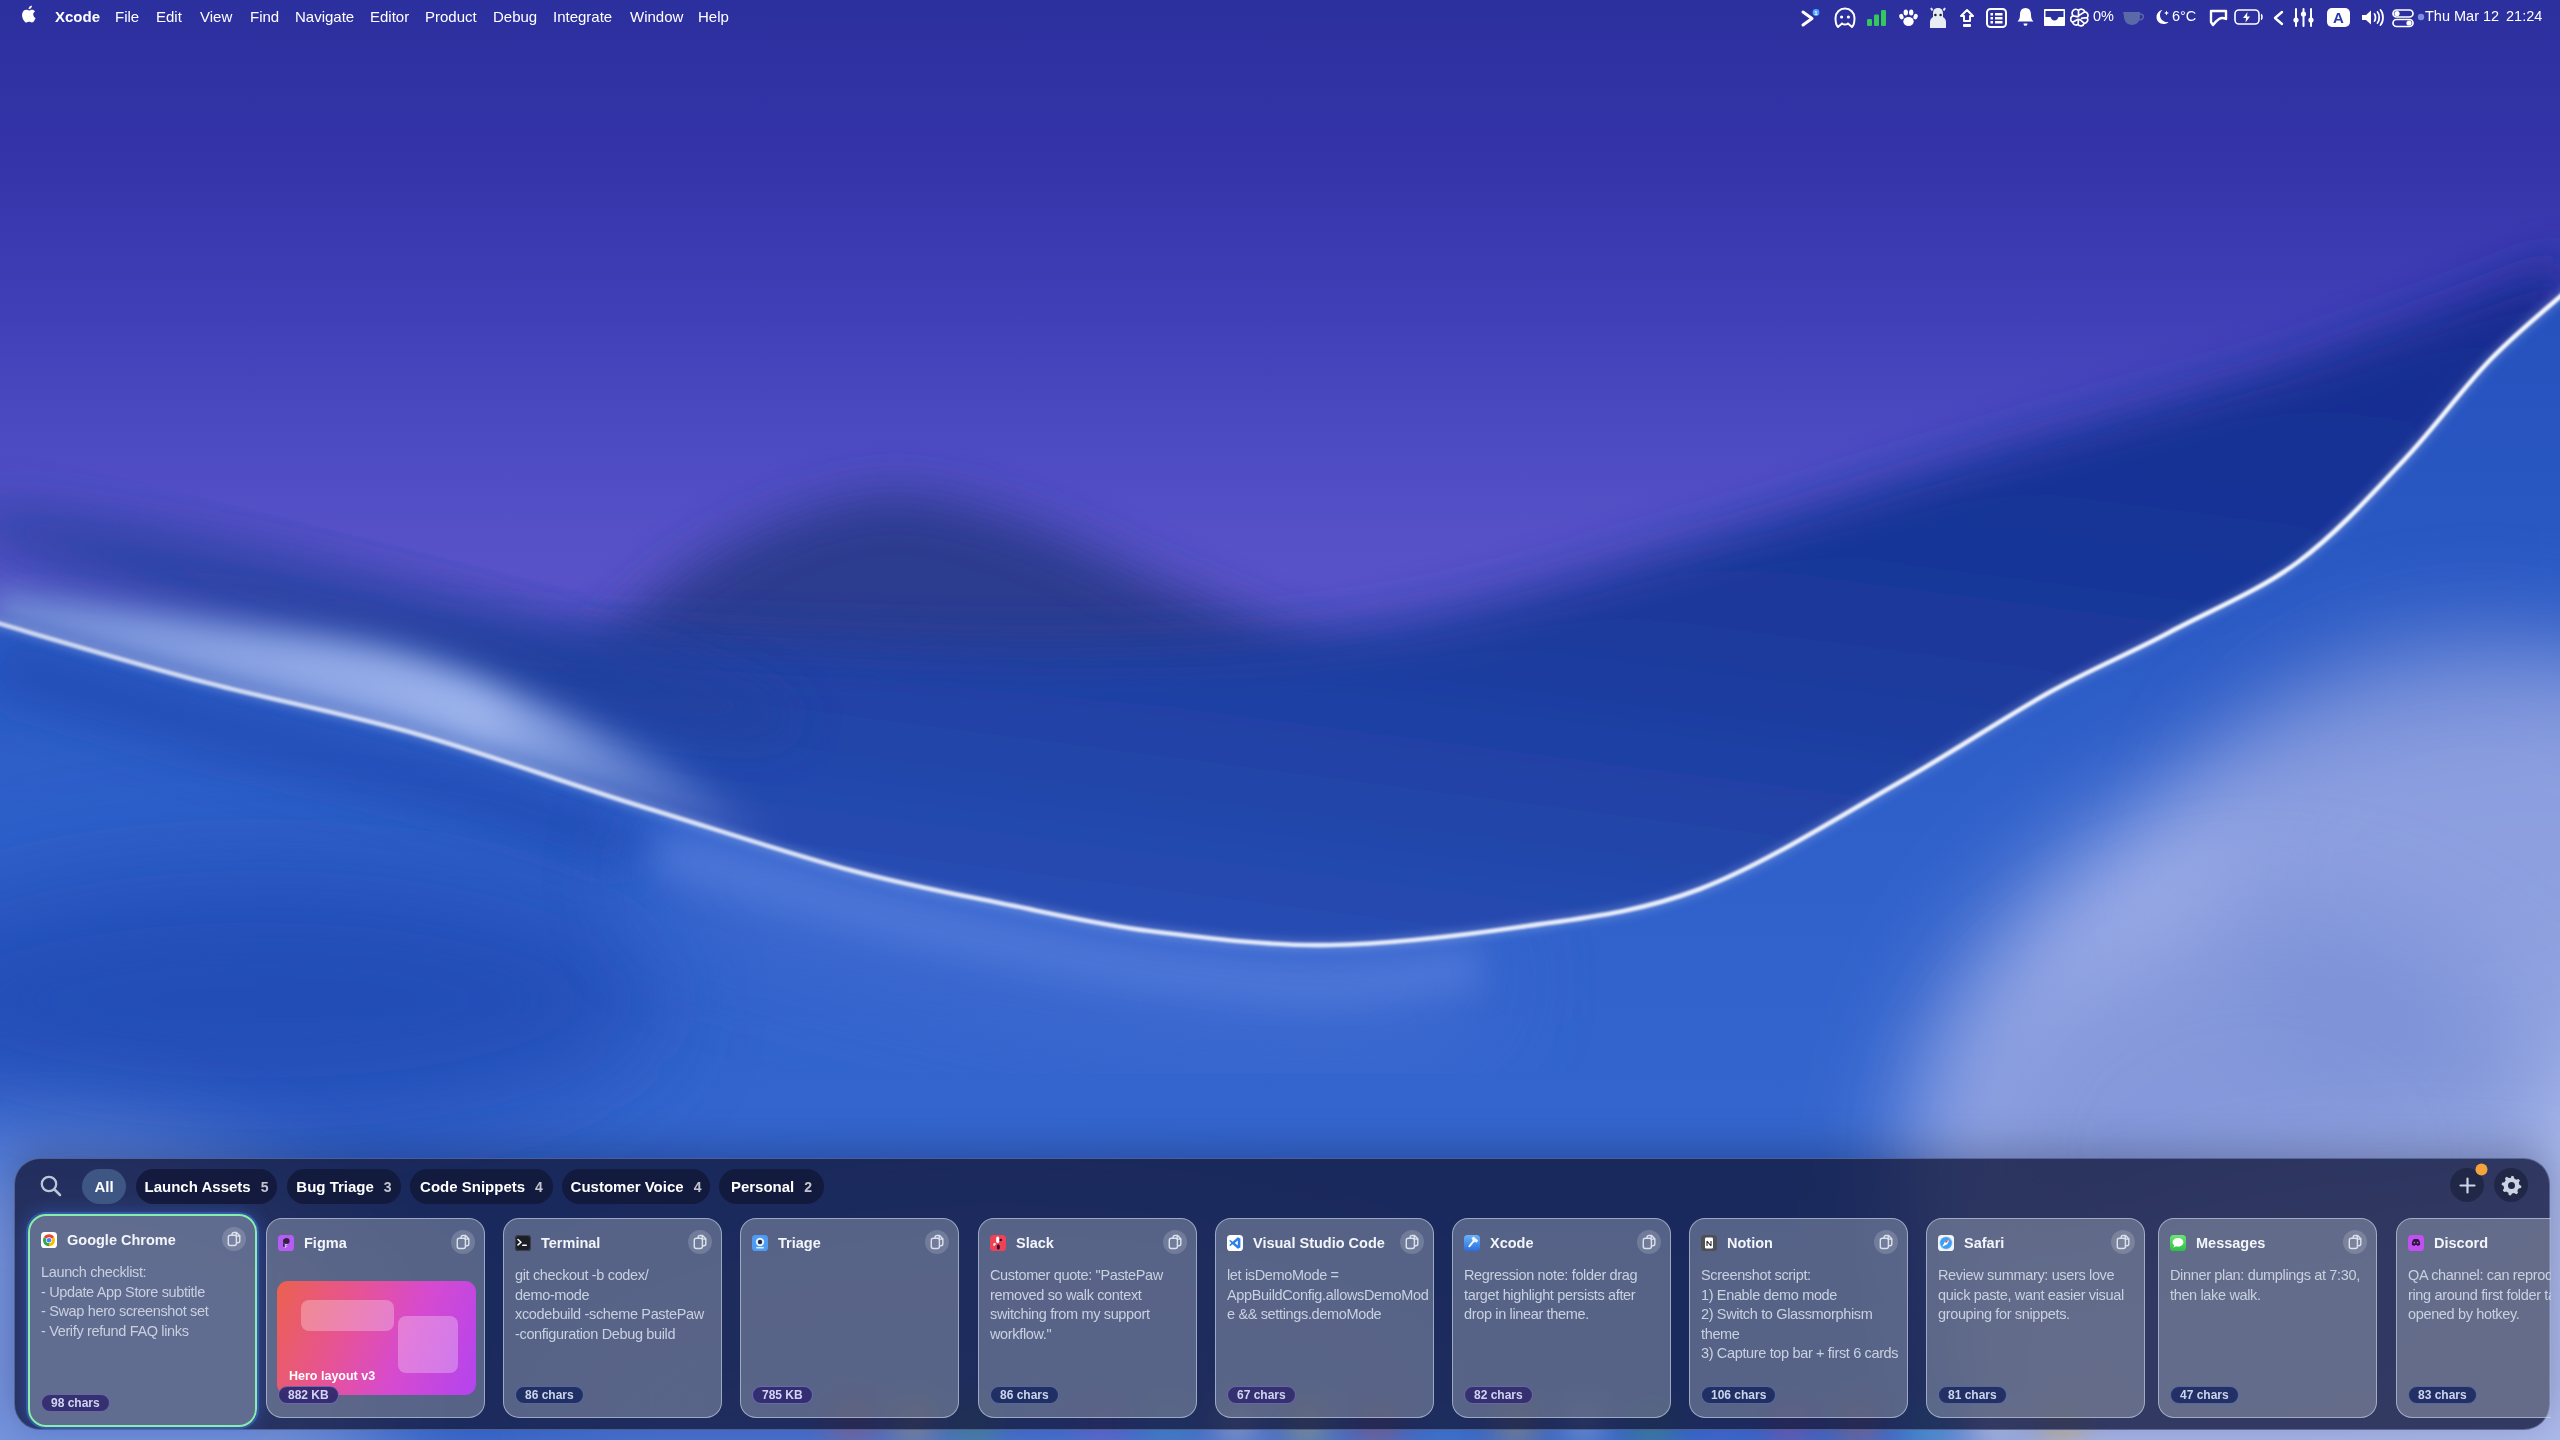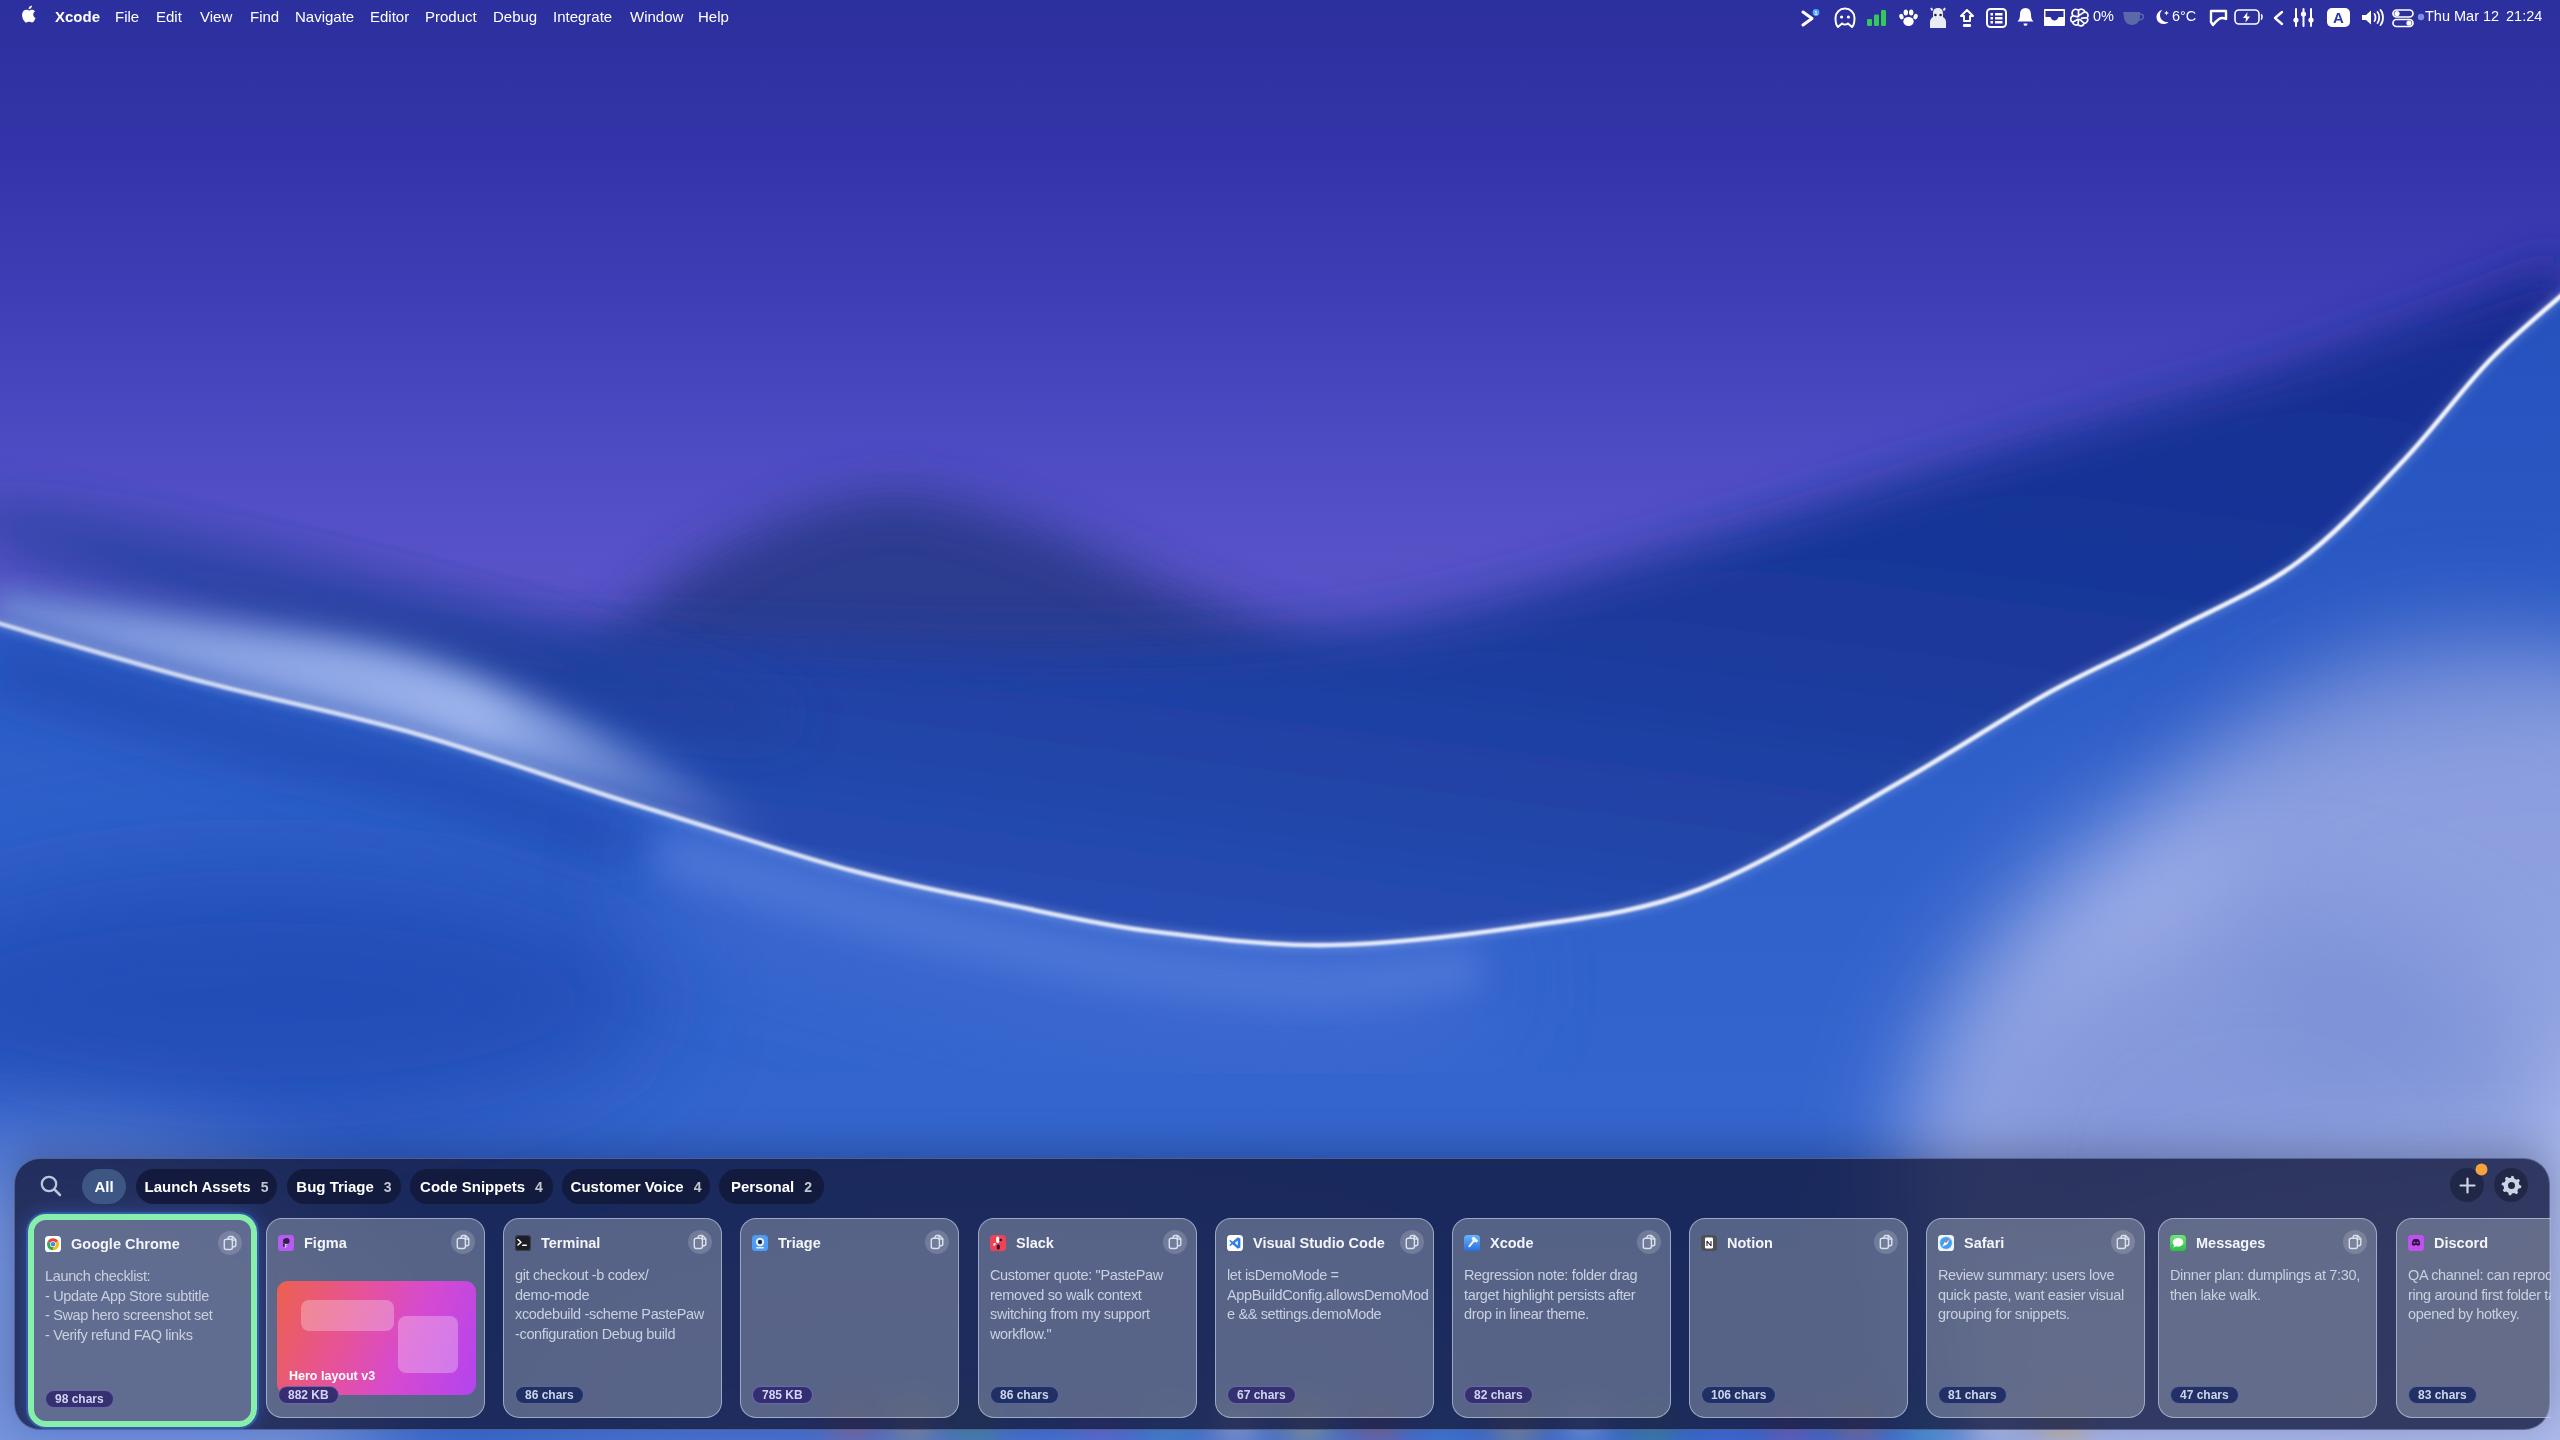--- a/index.html
+++ b/index.html
@@ -284,21 +284,21 @@
 <div class="rbtn" style="left:2494px;">
       <svg width="21" height="21" viewBox="0 0 21 21">
         <path fill="#ccd4e4" d="M10.5,0.8 L12.6,1.2 L13.2,3.6 C13.9,3.85 14.55,4.2 15.1,4.65 L17.45,3.9 L18.9,5.6 L17.7,7.75 C18,8.4 18.2,9.1 18.3,9.85 L20.4,11 L20,13.1 L17.6,13.6 C17.3,14.3 16.9,14.95 16.4,15.5 L17,17.9 L15.2,19.2 L13.15,17.9 C12.5,18.2 11.75,18.35 11,18.4 L9.8,20.5 L7.7,20 L7.3,17.6 C6.6,17.3 5.95,16.9 5.4,16.4 L3.05,17 L1.8,15.2 L3.1,13.15 C2.85,12.5 2.7,11.75 2.65,11 L0.55,9.8 L1,7.7 L3.4,7.3 C3.7,6.6 4.1,5.95 4.6,5.4 L4,3.05 L5.8,1.8 L7.85,3.1 C8.5,2.85 9.25,2.7 10,2.65 Z M10.5,7 A3.5,3.5 0 1 0 10.5,14 A3.5,3.5 0 1 0 10.5,7 Z" fill-rule="evenodd"></path>
       </svg>
     </div>
 <svg style="position:absolute; left:2475px; top:1163px; z-index:6" width="13" height="13" viewBox="0 0 13 13">
       <circle cx="6.5" cy="6.5" r="6" fill="#f5a33b"></circle>
     </svg>
 
 <div id="cards">
-      <div class="card sel" style="left:28px; top:1214px; width:229px; height:213px; background:rgba(172,184,204,0.44); border:6px solid #86efac; box-shadow:0 0 0 2px rgba(80,140,250,0.35), 0 0 18px rgba(64,120,250,0.45); border-radius:18px;">
+      <div class="card sel" style="left:28px; top:1214px; width:229px; height:213px; background:rgba(172,184,204,0.44); border:2px solid #86efac; box-shadow:0 0 0 2px rgba(80,140,250,0.35), 0 0 18px rgba(64,120,250,0.45); border-radius:18px;">
         <div class="hd">
           <span class="appic"><svg width="16" height="16" viewBox="0 0 16 16">
               <rect width="16" height="16" rx="3.6" fill="#fff"></rect>
               <g transform="translate(8,8.2)">
                 <path d="M0,0 L-5.196,-3 A6,6 0 0 1 5.196,-3 Z" fill="#ea4335"></path>
                 <path d="M0,0 L-5.196,-3 A6,6 0 0 1 5.196,-3 Z" fill="#34a853" transform="rotate(240)"></path>
                 <path d="M0,0 L-5.196,-3 A6,6 0 0 1 5.196,-3 Z" fill="#fbbc05" transform="rotate(120)"></path>
                 <circle r="2.9" fill="#fff"></circle>
                 <circle r="2.25" fill="#4285f4"></circle>
               </g>
@@ -446,20 +446,21 @@
               <path d="M6,6 L6,11 M6,6 L10,11 M10,6 L10,11" stroke="#2b2b30" stroke-width="1.1" fill="none"></path>
             </svg></span>
           <span class="ttl">Notion</span>
         </div>
         <div class="cpy">
           <svg width="15" height="16" viewBox="0 0 15 16">
             <rect x="1.3" y="4.3" width="8.1" height="10.2" rx="2" fill="none" stroke="#dbe1ec" stroke-width="1.45"></rect>
             <path d="M5.1,4.3 V3.4 a1.9,1.9 0 0 1 1.9,-1.9 h2.5 l3.3,3.3 v5 a1.9,1.9 0 0 1 -1.9,1.9 h-1.2 M9.2,1.6 v2.4 a1.1,1.1 0 0 0 1.1,1.1 h2.4" fill="none" stroke="#dbe1ec" stroke-width="1.45"></path>
           </svg>
         </div>
+        <div class="body"><div>Screenshot script:</div><div>1) Enable demo mode</div><div>2) Switch to Glassmorphism</div><div>theme</div><div>3) Capture top bar + first 6 cards</div></div>
         <div class="badge">106 chars</div>
       </div>
 <div class="card" style="left:1926px; top:1218px; width:219px; height:200px;">
         <div class="hd">
           <span class="appic"><svg width="16" height="16" viewBox="0 0 16 16">
               <rect width="16" height="16" rx="3.6" fill="#f2f5fa"></rect>
               <circle cx="8" cy="8" r="6.2" fill="#3aa0f5"></circle>
               <circle cx="8" cy="8" r="6.2" fill="none" stroke="#d8e4f2" stroke-width="0.5"></circle>
               <path d="M11.8,4.2 L6.8,6.8 L4.2,11.8 L9.2,9.2 Z" fill="#fff"></path>
               <path d="M11.8,4.2 L6.8,6.8 L8,8 Z" fill="#f54438"></path>

